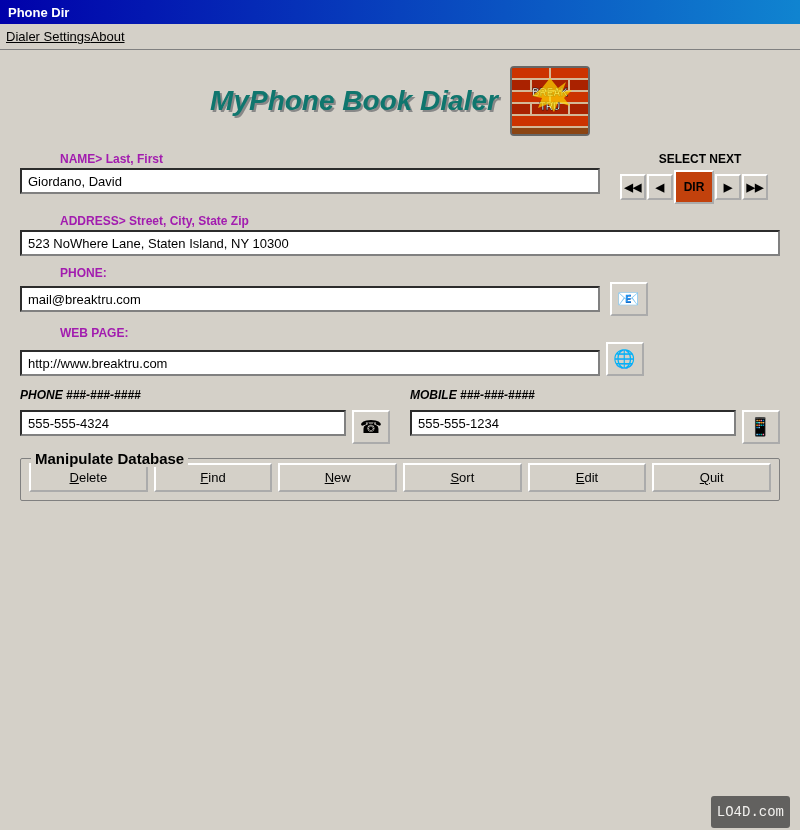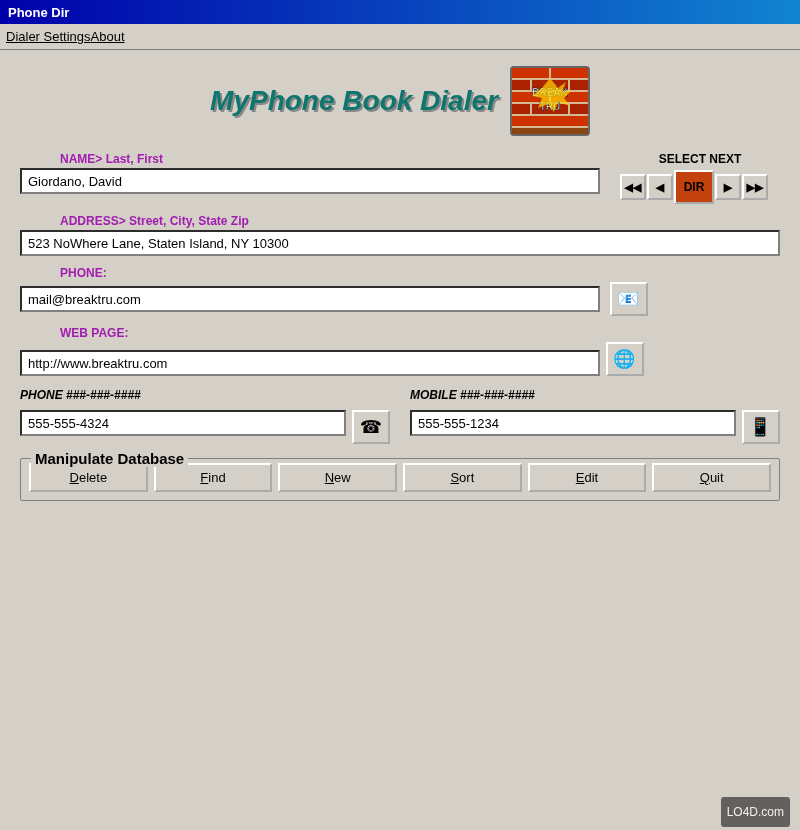--- a/index.html
+++ b/index.html
@@ -196,23 +196,24 @@
     
     .watermark {
       position: absolute;
       bottom: 10px;
       right: 10px;
       opacity: 0.7;
     }
     .lo4d-badge {
       background: #333;
       color: #fff;
-      font-size: 12px;
+      font-size: 14px;
       padding: 8px 6px;
       border-radius: 3px;
+      font-family: Liberation Mono, monospace;
     }
     
     .db-outer {
       border: 1px solid #808080;
       border-radius: 2px;
       padding: 4px 8px 8px 8px;
       margin-top: 14px;
       position: relative;
     }
     .db-outer-legend {

